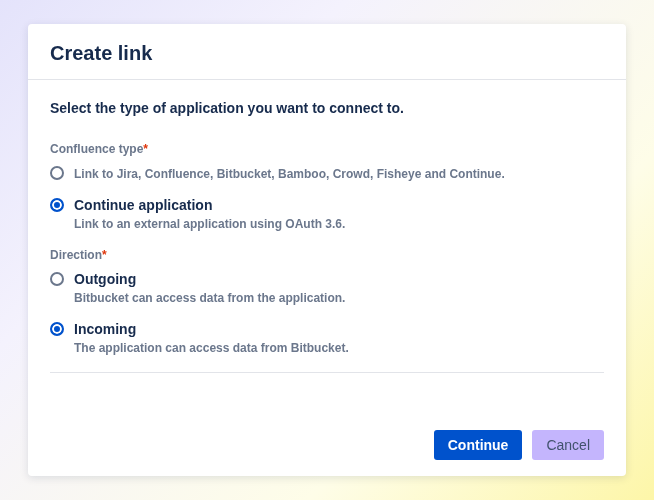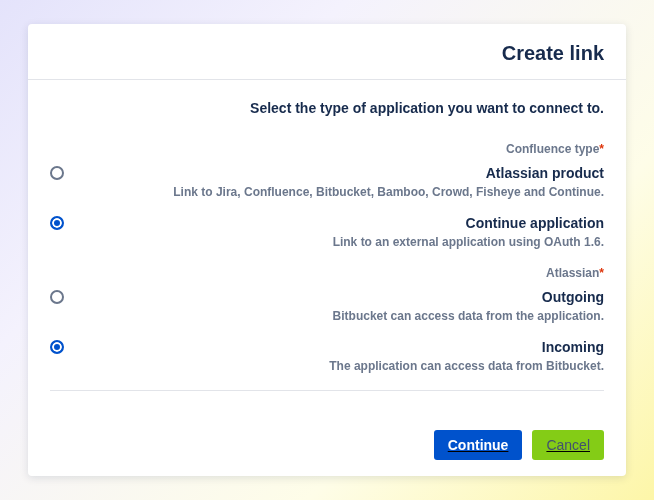--- a/index.html
+++ b/index.html
@@ -1,15 +1,15 @@
 <!DOCTYPE html>
 <html><head>
   <meta charset="utf-8">
   <style>
-    * { box-sizing: border-box; margin: 0; padding: 0; text-align: right; }
+    * { box-sizing: border-box; margin: 0; padding: 0; }
     body {
       width: 654px;
       height: 500px;
       font-family: -apple-system, BlinkMacSystemFont, "Segoe UI", Helvetica, Arial, sans-serif;
       background: linear-gradient(135deg, #e4e3fb 0%, #f4f2fd 30%, #fefde8 70%, #fdf6a8 100%);
       border-radius: 20px;
       padding: 24px 28px;
       overflow: hidden;
     }
     .dialog {
@@ -86,37 +86,36 @@
     .divider {
       border: none;
       border-top: 1px solid #e2e4e9;
       margin: 6px 0 0 0;
     }
     .footer {
       padding: 14px 22px 16px 22px;
       display: flex;
       justify-content: flex-end;
       gap: 10px;
-      text-decoration: underline;
     }
     .btn {
       font-size: 14px;
       padding: 7px 14px;
       border-radius: 3px;
       border: none;
       cursor: pointer;
       font-family: inherit;
     }
     .btn-primary {
       background: #0052CC;
       color: #fff;
       font-weight: 600;
     }
     .btn-default {
-      background: #84cc16;
+      background: #c4b5fd;
       color: #42526E;
     }
   </style>
 </head>
 <body>
 
 <div class="dialog">
   <div class="header">
     <h1>Create link</h1>
   </div>
@@ -125,37 +124,36 @@
     <p class="intro">Select the type of application you want to connect to.</p>
 
     <div class="group">
       <div class="field-label">
         <span>Confluence type</span><span class="req">*</span>
       </div>
 
       <label class="option">
         <span class="radio"></span>
         <span class="opt-content">
-          <div class="opt-label">Atlassian product</div>
           <div class="opt-desc">Link to Jira, Confluence, Bitbucket, Bamboo, Crowd, Fisheye and Continue.</div>
         </span>
       </label>
 
       <label class="option">
         <span class="radio selected"></span>
         <span class="opt-content">
           <div class="opt-label">Continue application</div>
-          <div class="opt-desc">Link to an external application using OAuth 1.6.</div>
+          <div class="opt-desc">Link to an external application using OAuth 3.6.</div>
         </span>
       </label>
     </div>
 
     <div class="group">
       <div class="field-label">
-        <span>Atlassian</span><span class="req">*</span>
+        <span>Direction</span><span class="req">*</span>
       </div>
 
       <label class="option">
         <span class="radio"></span>
         <span class="opt-content">
           <div class="opt-label">Outgoing</div>
           <div class="opt-desc">Bitbucket can access data from the application.</div>
         </span>
       </label>
 

